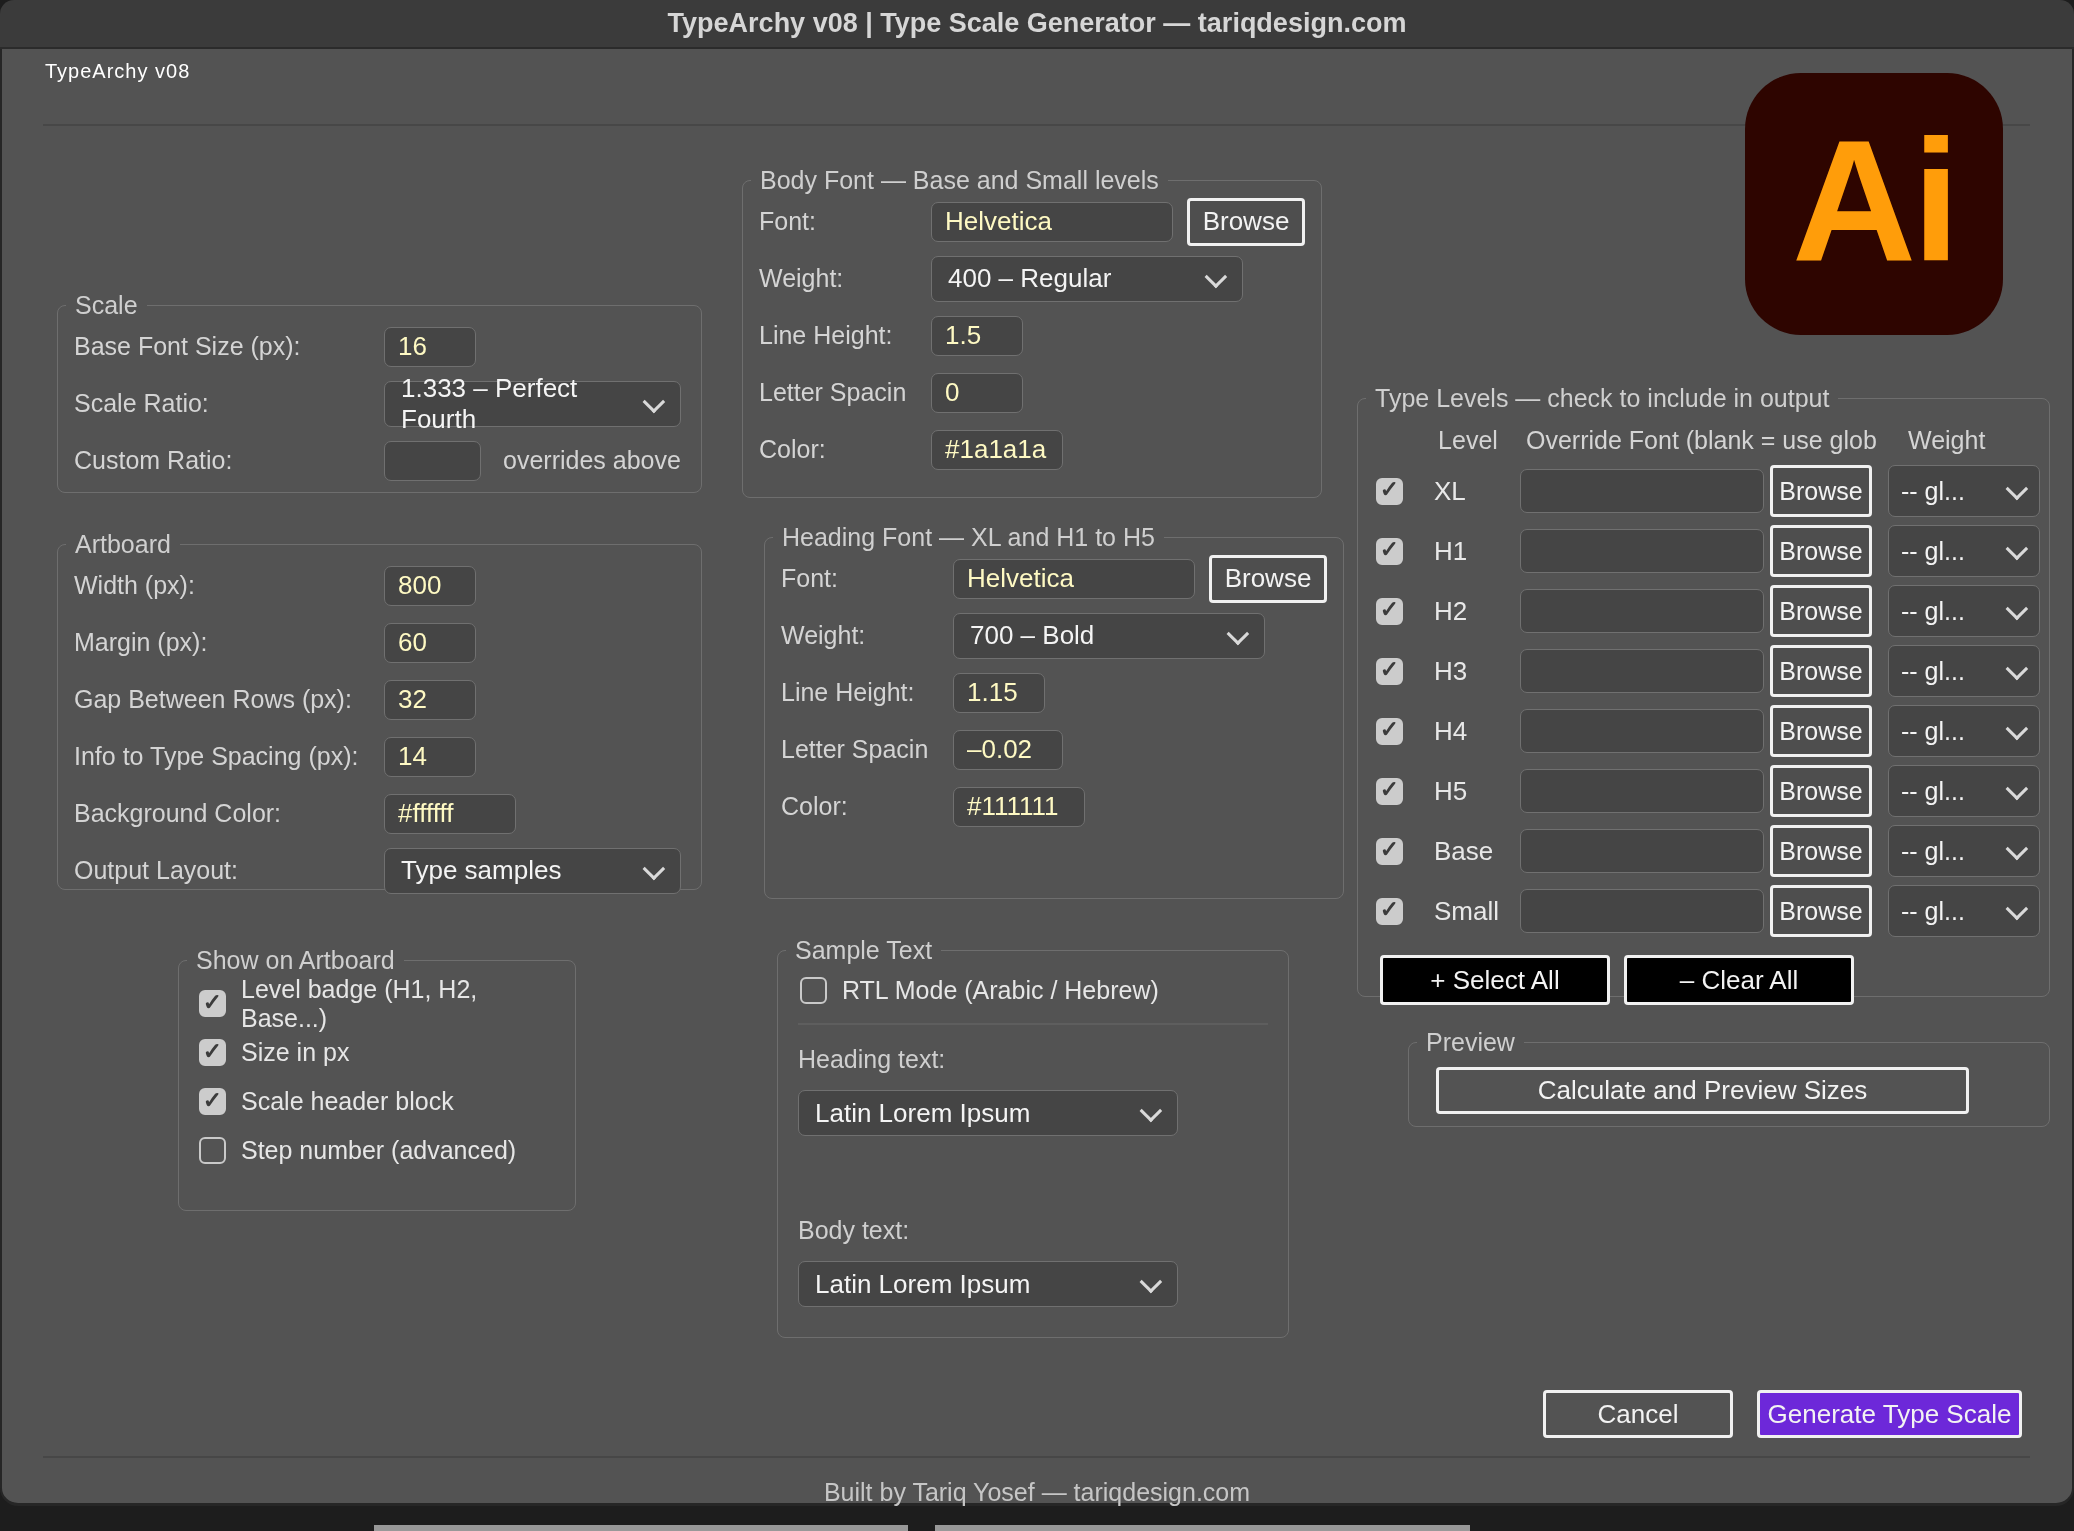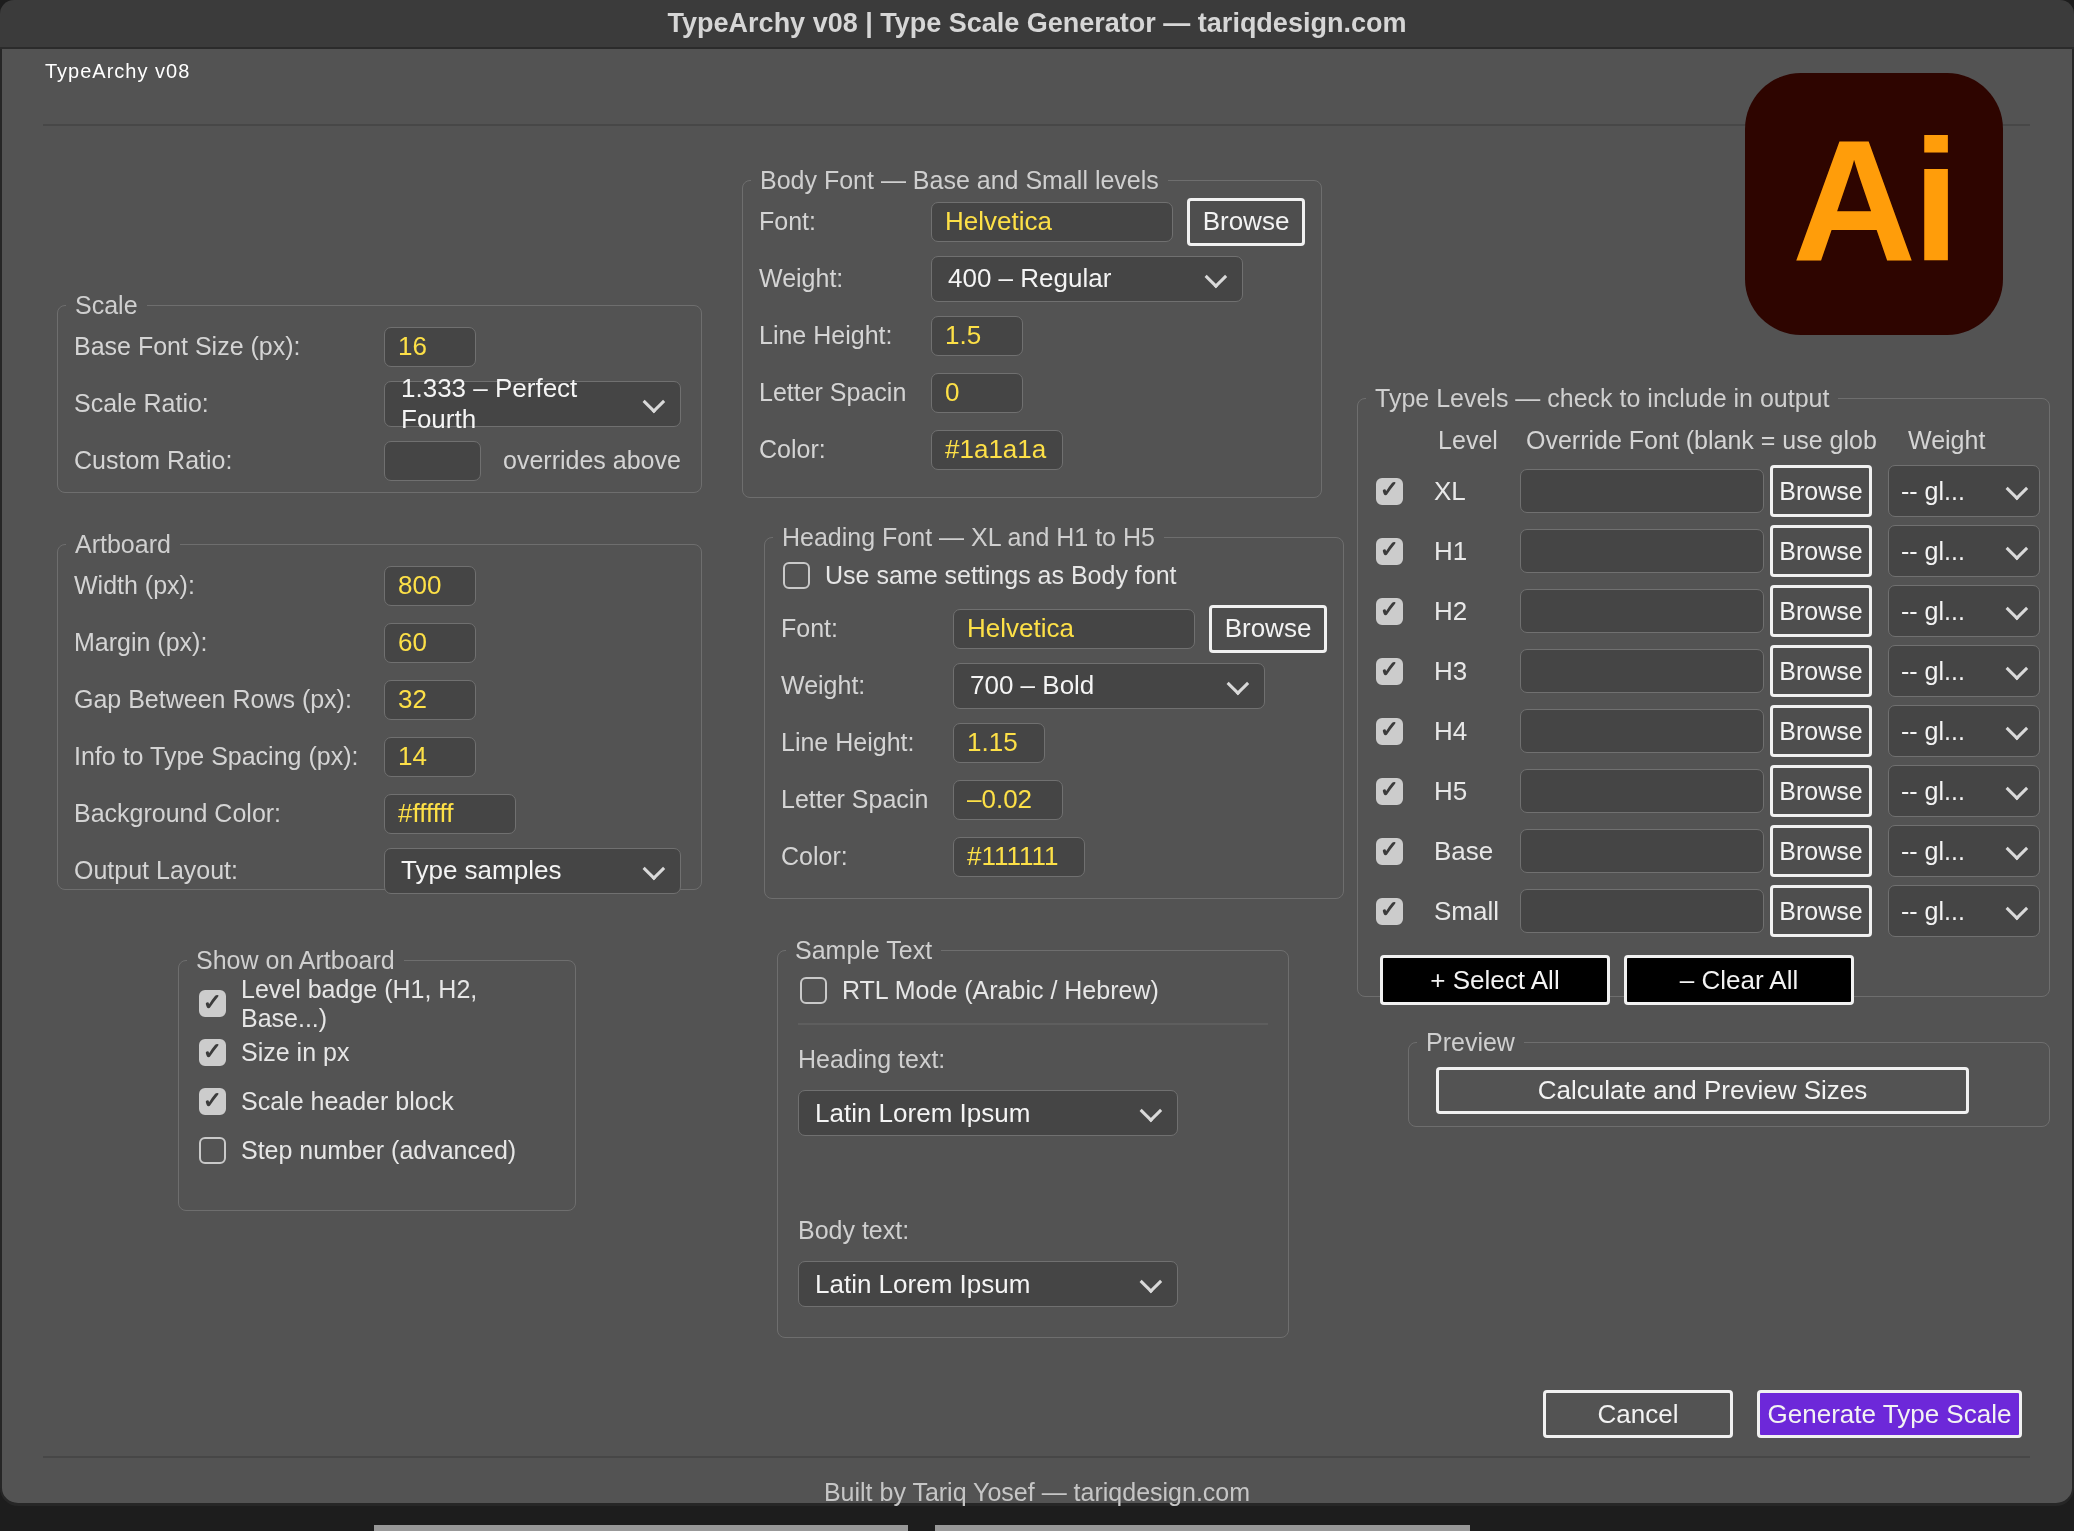--- a/index.html
+++ b/index.html
@@ -29,21 +29,21 @@
                  box-sizing:border-box;z-index:4;}
   fieldset.panel legend{padding:0 9px;margin-left:8px;color:#cfcfcf;font-size:25px;line-height:1;}
   
   .frow{display:flex;align-items:center;height:57px;padding:0 16px;}
   .frow .lbl{font-size:25px;color:#d4d4d4;flex:none;}
   .lblcol-310{width:310px;}
   .lblcol-172{width:172px;}
   .note{font-size:25px;color:#d4d4d4;margin-left:22px;}
   
   .textbox{background:#454545;border:1px solid #707070;border-radius:7px;height:40px;
-           display:flex;align-items:center;padding:12px 13px;color:#fde047;font-size:26px;
+           display:flex;align-items:center;padding:12px 13px;color:#fef9c3;font-size:26px;
            box-sizing:border-box;flex:none;}
   .dropdown{background:#454545;border:1px solid #707070;border-radius:7px;height:46px;
             display:flex;align-items:center;justify-content:space-between;padding:0 16px;
             color:#f4f4f4;font-size:26px;box-sizing:border-box;flex:none;}
   .chev{width:13px;height:13px;border-left:3px solid #d9d9d9;border-bottom:3px solid #d9d9d9;
         transform:rotate(-45deg) translateY(-3px);flex:none;margin-left:12px;}
   .btn{background:#4e4e4e;border:3px solid #f1f1f1;border-radius:4px;color:#f3f3f3;
        display:flex;align-items:center;justify-content:center;font-size:26px;box-sizing:border-box;
        cursor:default;flex:none;}
   
@@ -193,24 +193,20 @@
       <div class="textbox" style="width:92px;">0</div>
     </div>
     <div class="frow">
       <span class="lbl lblcol-172">Color:</span>
       <div class="textbox" style="width:132px;">#1a1a1a</div>
     </div>
   </fieldset>
 
   <fieldset class="panel" style="left:764px;top:525px;width:580px;height:374px;">
     <legend>Heading Font — XL and H1 to H5</legend>
-    <div class="crow" style="height:50px;padding-left:18px;">
-      <span class="checkbox"></span>
-      <span>Use same settings as Body font</span>
-    </div>
     <div class="frow">
       <span class="lbl lblcol-172">Font:</span>
       <div class="textbox" style="width:242px;">Helvetica</div>
       <div class="btn" style="width:118px;height:48px;margin-left:14px;">Browse</div>
     </div>
     <div class="frow">
       <span class="lbl lblcol-172">Weight:</span>
       <div class="dropdown" style="width:312px;">
         <span>700 – Bold</span>
         <span class="chev"></span>

